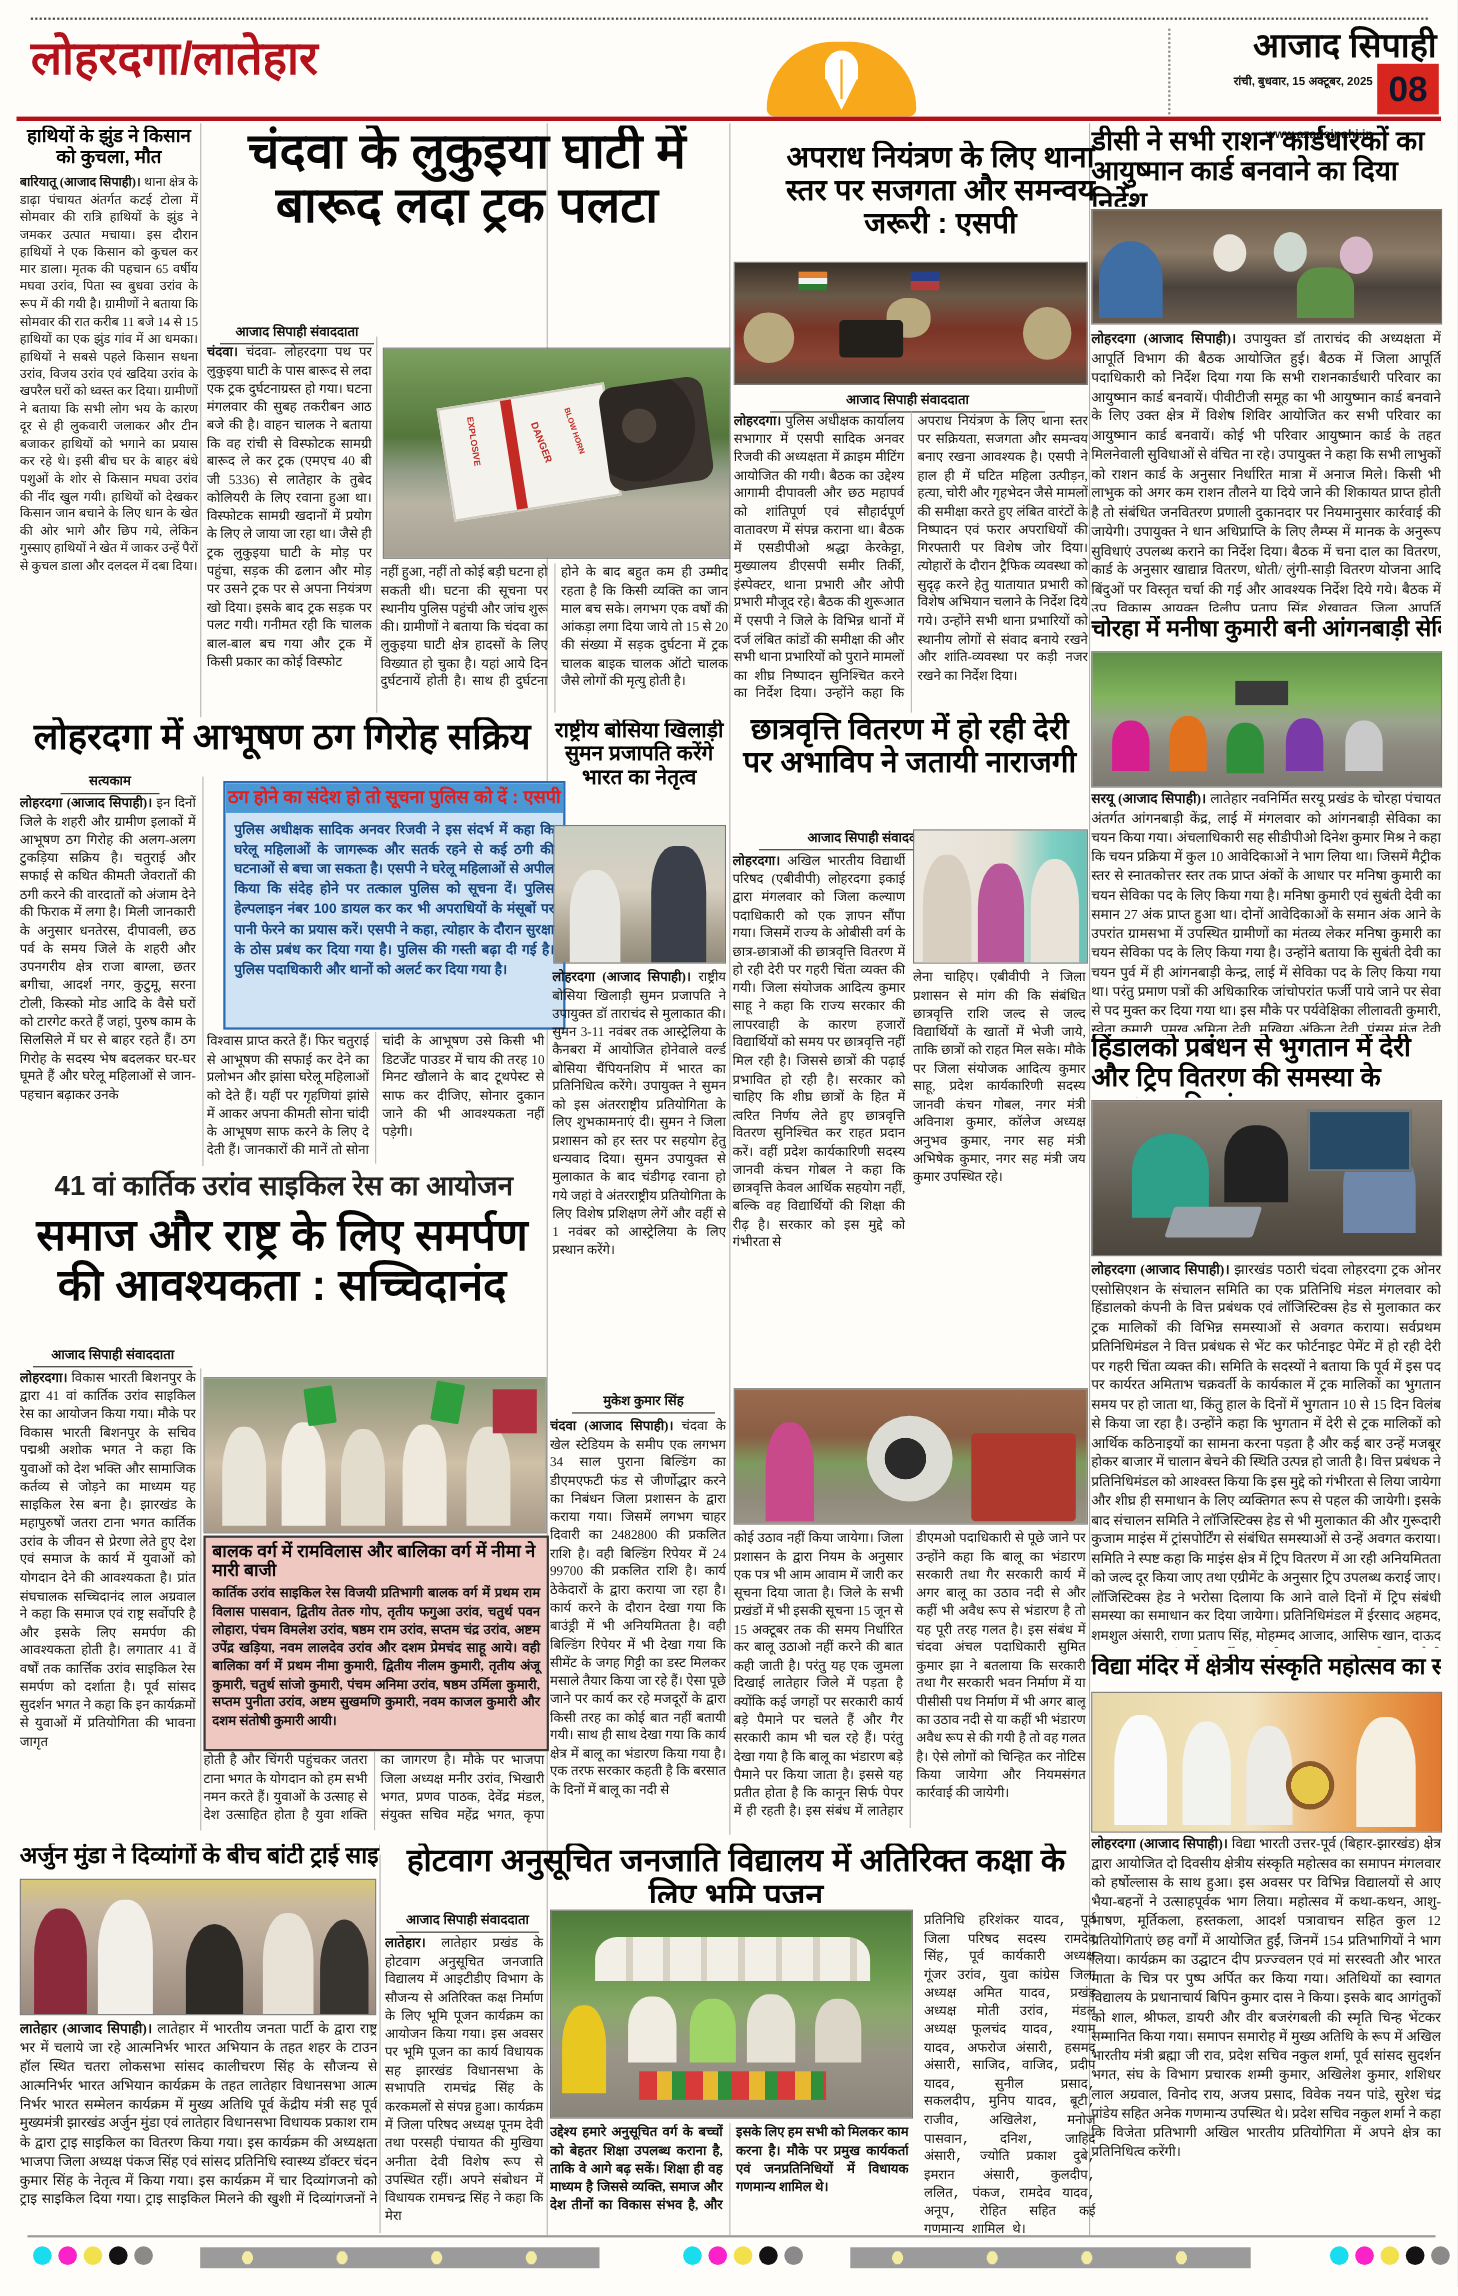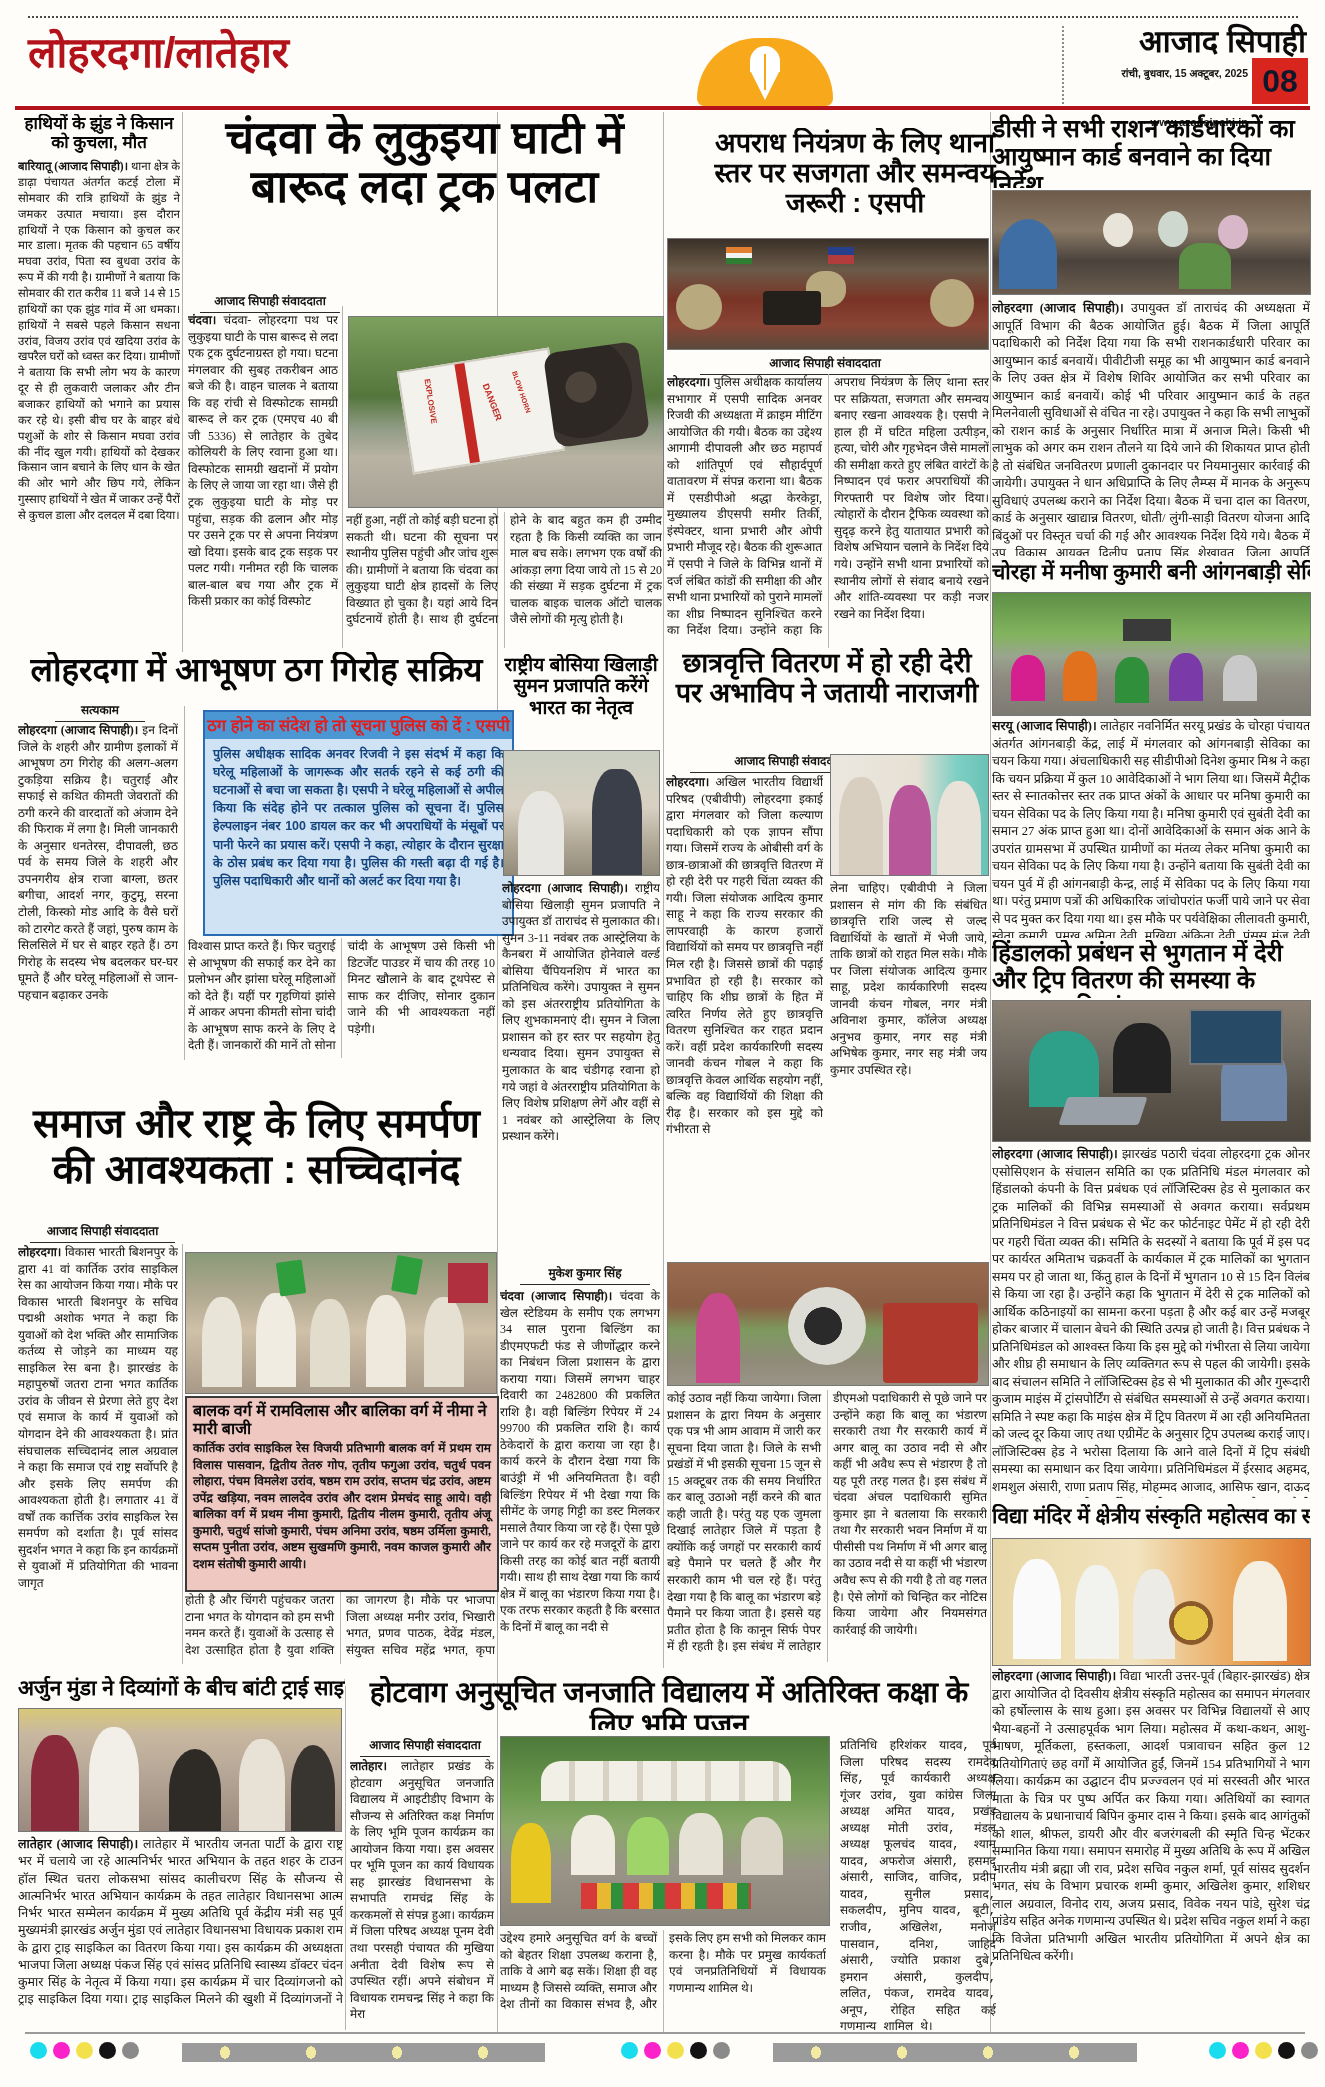--- a/index.html
+++ b/index.html
@@ -203,20 +203,23 @@
   </section>
   <div class="photo" style="left:830px;top:754px;width:157px;height:120px;background:linear-gradient(90deg,#ece8e0 0%,#e6e0d4 55%,#7ecfc4 80%,#6bc2b6 100%);">
     <div class="pshape" style="left:8px;top:22px;width:44px;height:98px;background:#d8cfc0;border-radius:45% 45% 0 0;"></div>
     <div class="pshape" style="left:58px;top:30px;width:42px;height:90px;background:#b8589a;border-radius:45% 45% 0 0;"></div>
     <div class="pshape" style="left:106px;top:26px;width:44px;height:94px;background:#e8e2d8;border-radius:45% 45% 0 0;"></div>
   </div>
   <section class="art" style="left:830px;top:880px;width:157px;height:260px;">
     <p class="bd">लेना चाहिए। एबीवीपी ने जिला प्रशासन से मांग की कि संबंधित छात्रवृत्ति राशि जल्द से जल्द विद्यार्थियों के खातों में भेजी जाये, ताकि छात्रों को राहत मिल सके। मौके पर जिला संयोजक आदित्य कुमार साहू, प्रदेश कार्यकारिणी सदस्य जानवी कंचन गोबल, नगर मंत्री अविनाश कुमार, कॉलेज अध्यक्ष अनुभव कुमार, नगर सह मंत्री अभिषेक कुमार, नगर सह मंत्री जय कुमार उपस्थित रहे।</p>
   </section>
 
+  <section class="art" style="left:28px;top:1064px;width:460px;height:34px;">
+    <h3 class="hl nowrap" style="font-size:25px;color:#222;">41 वां कार्तिक उरांव साइकिल रेस का आयोजन</h3>
+  </section>
   <section class="art" style="left:18px;top:1100px;width:477px;height:116px;">
     <h2 class="hl" style="font-size:40px;line-height:1.15;">समाज और राष्ट्र के लिए समर्पण की आवश्यकता : सच्चिदानंद</h2>
   </section>
   <div class="abs byl" style="left:30px;top:1220px;width:145px;">आजाद सिपाही संवाददाता</div>
   <section class="art" style="left:18px;top:1244px;width:160px;height:418px;">
     <p class="bd"><span class="lead">लोहरदगा।</span> <span>विकास भारती बिशनपुर के द्वारा 41 वां कार्तिक उरांव साइकिल रेस का आयोजन किया गया। मौके पर विकास भारती बिशनपुर के सचिव पद्मश्री अशोक भगत ने कहा कि युवाओं को देश भक्ति और सामाजिक कर्तव्य से जोड़ने का माध्यम यह साइकिल रेस बना है। झारखंड के महापुरुषों जतरा टाना भगत कार्तिक उरांव के जीवन से प्रेरणा लेते हुए देश एवं समाज के कार्य में युवाओं को योगदान देने की आवश्यकता है। प्रांत संघचालक सच्चिदानंद लाल अग्रवाल ने कहा कि समाज एवं राष्ट्र सर्वोपरि है और इसके लिए समर्पण की आवश्यकता होती है। लगातार 41 वें वर्षों तक कार्त्तिक उरांव साइकिल रेस समर्पण को दर्शाता है। पूर्व सांसद सुदर्शन भगत ने कहा कि इन कार्यक्रमों से युवाओं में प्रतियोगिता की भावना जागृत</span></p>
   </section>
   <div class="photo" style="left:185px;top:1252px;width:310px;height:140px;background:linear-gradient(180deg,#8a9a78 0%,#b0a890 30%,#cfc0a8 55%,#a89a88 100%);">
     <div class="pshape" style="left:16px;top:44px;width:40px;height:90px;background:#e8e4d8;border-radius:45% 45% 0 0;"></div>
     <div class="pshape" style="left:70px;top:40px;width:40px;height:94px;background:#f0ece2;border-radius:45% 45% 0 0;"></div>
@@ -272,21 +275,21 @@
   <div class="photo" style="left:500px;top:1736px;width:328px;height:188px;background:linear-gradient(180deg,#4e7a3a 0%,#6b9a4e 30%,#8aa86a 48%,#9a9488 70%,#8a857a 100%);">
     <div class="pshape" style="left:10px;top:86px;width:40px;height:80px;background:#e8c820;border-radius:45% 45% 0 0;"></div>
     <div class="pshape" style="left:70px;top:78px;width:44px;height:60px;background:#f0ece2;border-radius:45% 45% 0 0;"></div>
     <div class="pshape" style="left:126px;top:80px;width:42px;height:58px;background:#9ed468;border-radius:45% 45% 0 0;"></div>
     <div class="pshape" style="left:178px;top:76px;width:44px;height:62px;background:#e6e2d6;border-radius:45% 45% 0 0;"></div>
     <div class="pshape" style="left:240px;top:80px;width:42px;height:58px;background:#dcd6c8;border-radius:45% 45% 0 0;"></div>
     <div class="pshape" style="left:40px;top:24px;width:250px;height:40px;background:repeating-linear-gradient(90deg,#f2efe6 0 28px,#d8d2c4 28px 34px);border-radius:20px 20px 0 0;"></div>
     <div class="pshape" style="left:80px;top:146px;width:170px;height:26px;background:repeating-linear-gradient(90deg,#d83a3a 0 16px,#e8b830 16px 30px,#2f8f3a 30px 42px);"></div>
   </div>
   <section class="art" style="left:500px;top:1930px;width:326px;height:102px;">
-    <p class="bd c2" style="height:102px;">उद्देश्य हमारे अनुसूचित वर्ग के बच्चों को बेहतर शिक्षा उपलब्ध कराना है, ताकि वे आगे बढ़ सकें। शिक्षा ही वह माध्यम है जिससे व्यक्ति, समाज और देश तीनों का विकास संभव है, और इसके लिए हम सभी को मिलकर काम करना है। मौके पर प्रमुख कार्यकर्ता एवं जनप्रतिनिधियों में विधायक गणमान्य शामिल थे।</p>
+    <p class="bd c2" style="height:102px;font-weight:bold;">उद्देश्य हमारे अनुसूचित वर्ग के बच्चों को बेहतर शिक्षा उपलब्ध कराना है, ताकि वे आगे बढ़ सकें। शिक्षा ही वह माध्यम है जिससे व्यक्ति, समाज और देश तीनों का विकास संभव है, और इसके लिए हम सभी को मिलकर काम करना है। मौके पर प्रमुख कार्यकर्ता एवं जनप्रतिनिधियों में विधायक गणमान्य शामिल थे।</p>
   </section>
   <section class="art" style="left:840px;top:1738px;width:156px;height:296px;font-family:Liberation Mono, monospace;">
     <p class="bd">प्रतिनिधि हरिशंकर यादव, पूर्व जिला परिषद सदस्य रामदेव सिंह, पूर्व कार्यकारी अध्यक्ष गूंजर उरांव, युवा कांग्रेस जिला अध्यक्ष अमित यादव, प्रखंड अध्यक्ष मोती उरांव, मंडल अध्यक्ष फूलचंद यादव, श्याम यादव, अफरोज अंसारी, हसमद अंसारी, साजिद, वाजिद, प्रदीप यादव, सुनील प्रसाद, सकलदीप, मुनिप यादव, बूटी, राजीव, अखिलेश, मनोज पासवान, दनिश, जाहिद अंसारी, ज्योति प्रकाश दुबे, इमरान अंसारी, कुलदीप, ललित, पंकज, रामदेव यादव, अनूप, रोहित सहित कई गणमान्य शामिल थे।</p>
   </section>
 
   <div class="abs" style="left:25px;top:2032px;width:1280px;height:2px;background:#9a9a9a;"></div>
   <div class="dots" style="left:30px;">
       <span class="dot" style="background: rgb(25, 220, 239);"></span>
       <span class="dot" style="background: rgb(251, 34, 201);"></span>
       <span class="dot" style="background: rgb(242, 225, 76);"></span>

